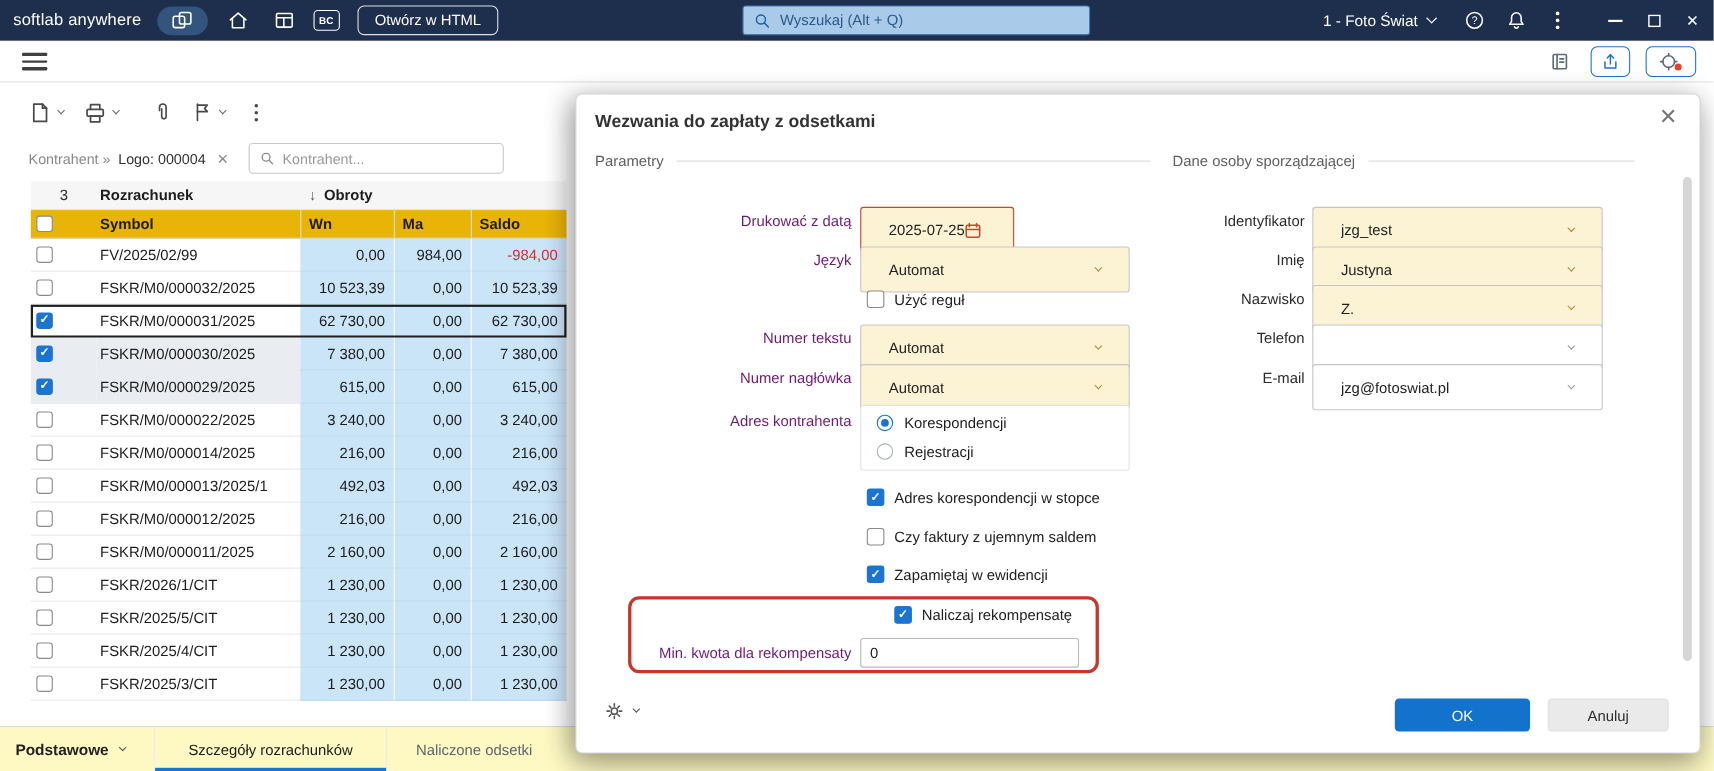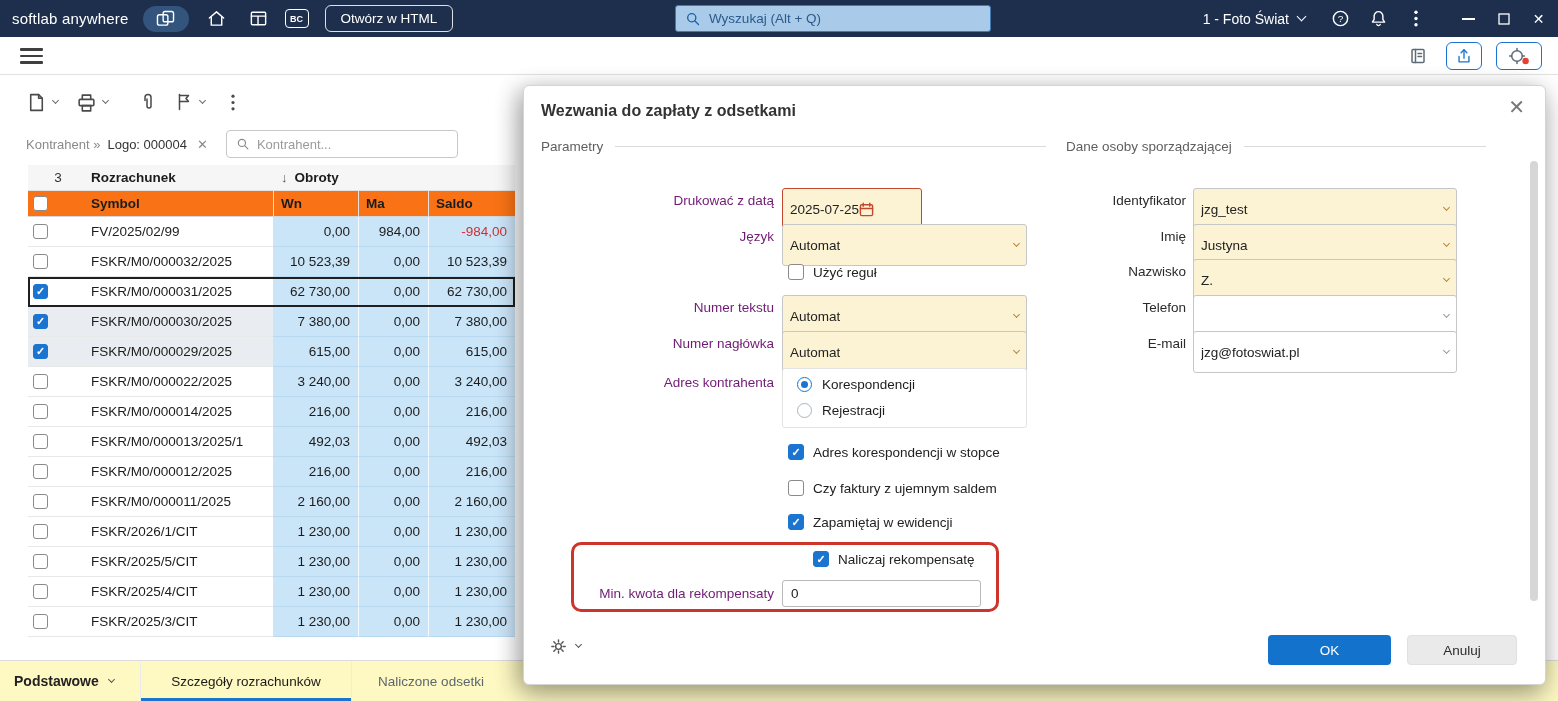--- a/index.html
+++ b/index.html
@@ -54,21 +54,21 @@
   .chip-field { color:#8a8a8a; font-size:13px; }
   .chip-val { color:#333; font-size:13px; margin-left:7px; }
   .chip-x { color:#8a8a8a; margin-left:10px; font-size:13px; cursor:pointer; }
   .f-search { margin-left:18px; width:232px; height:28px; border:1px solid #c8c8c8; border-radius:4px; display:flex; align-items:center; padding:0 9px; gap:7px; background:#fff; }
   .f-search input { flex:1; border:0; outline:0; font-family:inherit; font-size:13px; color:#444; background:transparent; }
   .f-search input::placeholder { color:#9a9a9a; opacity:1; }
 
   
   .table { position:absolute; left:28px; top:165px; width:487px; font-size:13.5px; z-index:3; }
   .hgrid { display:grid; grid-template-columns:60px 185px 242px; height:26px; background:#f6f6f6; border-bottom:1px solid #e2e2e2; }
-  .sgrid { display:grid; grid-template-columns:60px 185px 85px 70px 87px; height:26px; background:#f97316; border-bottom:1px solid #d6d6d6; }
+  .sgrid { display:grid; grid-template-columns:60px 185px 85px 70px 87px; height:26px; background:#eab308; border-bottom:1px solid #d6d6d6; }
   .hc { display:flex; align-items:center; overflow:hidden; white-space:nowrap; font-weight:bold; }
   .h-count { justify-content:center; font-weight:normal; color:#333; }
   .h-rozr, .h-symbol { padding-left:3px; }
   .h-obroty { padding-left:8px; gap:7px; }
   .h-sort { font-weight:normal; color:#555; font-size:13px; }
   .h-wn,.h-ma,.h-saldo { padding-left:7px; border-left:1px solid #e0e0e0; }
   .h-check { justify-content:flex-start; padding-left:5px; font-weight:normal; }
   .trow { display:grid; grid-template-columns:60px 185px 85px 70px 87px; height:30px; position:relative; cursor:pointer; }
   .cell { display:flex; align-items:center; overflow:hidden; white-space:nowrap; }
   .c-check { padding-left:5px; border-bottom:1px solid #e8e8e8; }
@@ -92,21 +92,21 @@
   .bb-tab2 { left:352px; width:158px; color:#5c6670; }
 
   
   .modal { position:absolute; left:523px; top:85px; width:1023px; height:600px; background:#fff; border:1px solid #d4d4d4; border-radius:6px; box-shadow:-6px 4px 22px rgba(0,0,0,.22), 0 10px 28px rgba(0,0,0,.25); z-index:60; }
   .m-title { position:absolute; left:17px; top:16px; font-size:16px; font-weight:bold; color:#333; }
   .m-close { position:absolute; right:20px; top:11px; font-size:20px; color:#777; cursor:pointer; line-height:1; }
   .m-sec { position:absolute; top:53px; display:flex; align-items:center; gap:12px; font-size:13.5px; color:#5f5f5f; }
   .m-sec .line { flex:1; height:1px; background:#dadada; }
   .m-lbl  { position:absolute; left:10px;  width:240px; text-align:right; font-size:13.5px; color:#701a75; }
   .m-lblR { position:absolute; left:422px; width:240px; text-align:right; font-size:13.5px; color:#2a2a2a; }
-  .fld { position:absolute; height:42px; border:1px solid #c6c6c6; border-radius:3px; background:#fff; display:flex; align-items:center; padding:0 7px; font-size:13.5px; color:#222; cursor:pointer; }
+  .fld { position:absolute; height:42px; border:1px solid #c6c6c6; border-radius:3px; background:#fff; display:flex; align-items:center; padding:0 25px; font-size:13.5px; color:#222; cursor:pointer; }
   .fld .val { overflow:hidden; white-space:nowrap; }
   .fld .cv { margin-left:auto; }
   .yellow { background:#fcf3d4; }
   .tan { color:#b4893c; }
   .gray { color:#9a9a9a; }
   .datefld { border:1.5px solid #c2492c; }
   .datefld svg { margin-left:auto; }
   .m-chk { position:absolute; height:20px; display:flex; align-items:center; gap:9px; font-size:13.5px; color:#222; cursor:pointer; }
   .m-chk .cbx { width:16px; height:16px; }
   .m-radiobox { position:absolute; left:258px; top:282px; width:245px; height:60px; border:1px solid #e3e3e3; border-radius:3px; background:#fff; padding:8px 0 0 14px; display:flex; flex-direction:column; gap:11px; }

